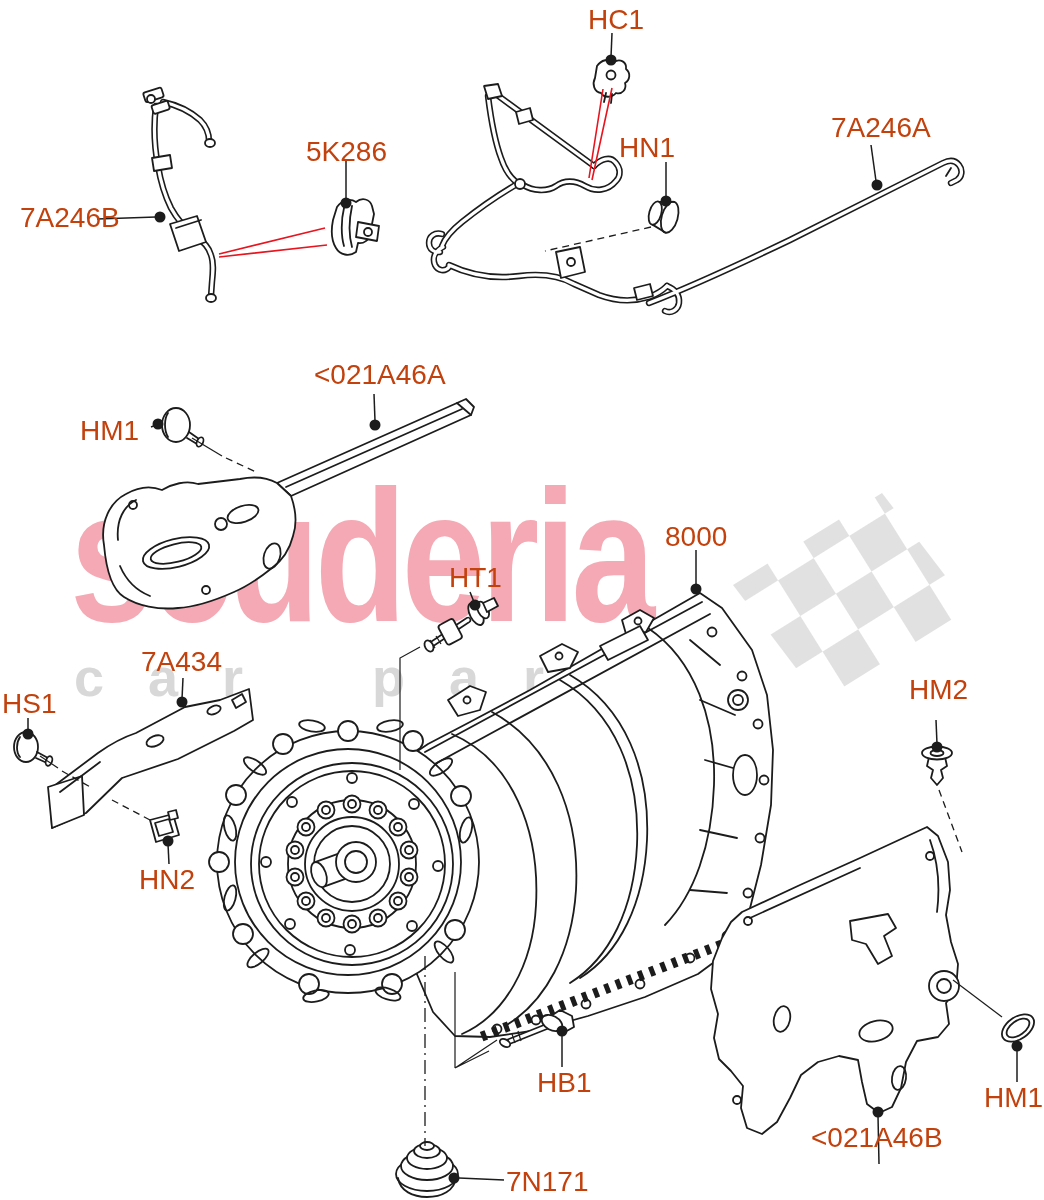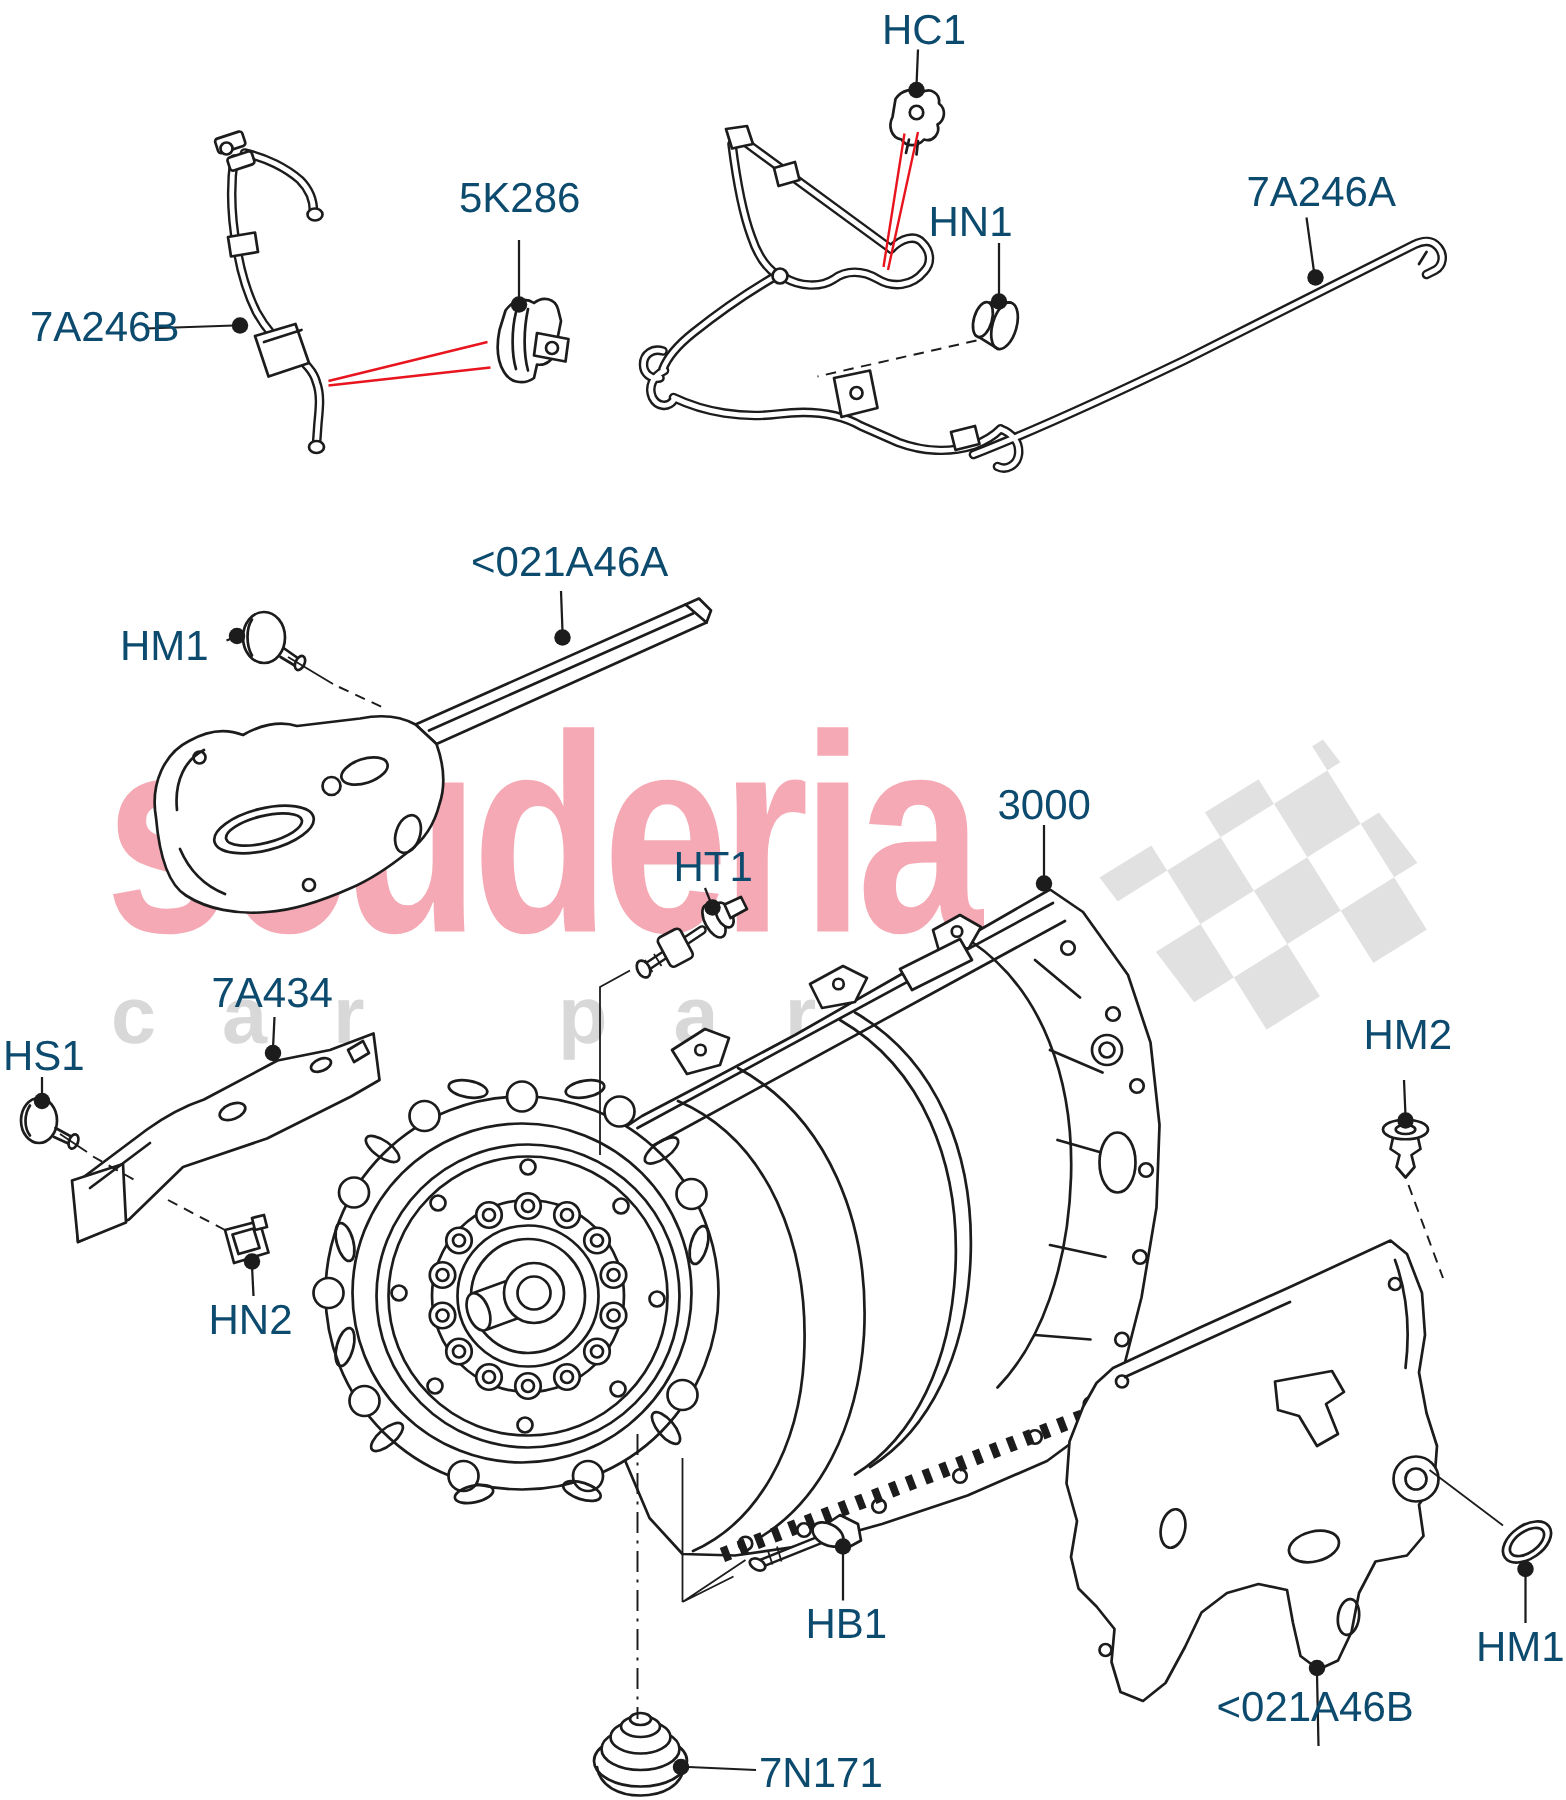--- a/index.html
+++ b/index.html
@@ -5,21 +5,21 @@
   html,body{margin:0;padding:0;background:#fff;}
   .stage{position:relative;width:1044px;height:1200px;background:#ffffff;overflow:hidden;
          font-family:"Liberation Sans",sans-serif;}
   
   .wm-brand{position:absolute;left:70px;top:462px;font-size:188px;font-weight:bold;line-height:1;
             color:#f5a9b4;letter-spacing:-6px;transform:scaleX(0.80);transform-origin:left top;
             white-space:nowrap;user-select:none;}
   .wm-tag{position:absolute;left:74px;top:650px;font-size:54px;font-weight:bold;line-height:1;
           color:#d8d8d8;letter-spacing:44px;word-spacing:26px;white-space:nowrap;user-select:none;}
   
-  .callout{position:absolute;color:#0c4a6e;font-size:28px;line-height:1;white-space:nowrap;
+  .callout{position:absolute;color:#c2410c;font-size:28px;line-height:1;white-space:nowrap;
            cursor:pointer;text-align:center;}
   svg{position:absolute;left:0;top:0;}
   .ln{fill:none;stroke:#1c1c1c;stroke-width:1.8;stroke-linecap:round;stroke-linejoin:round;}
   .fw{fill:#ffffff;stroke:#1c1c1c;stroke-width:1.8;stroke-linejoin:round;}
   .tubeO{fill:none;stroke:#1c1c1c;stroke-width:6.4;stroke-linecap:round;stroke-linejoin:round;}
   .tubeI{fill:none;stroke:#ffffff;stroke-width:3.2;stroke-linecap:round;stroke-linejoin:round;}
   .thin{fill:none;stroke:#1c1c1c;stroke-width:1.2;}
   .lead{fill:none;stroke:#1c1c1c;stroke-width:1.5;}
   .red{fill:none;stroke:#e8141e;stroke-width:1.6;}
   .dash{fill:none;stroke:#1c1c1c;stroke-width:1.3;stroke-dasharray:7 5;}
@@ -376,27 +376,27 @@
       <circle class="dot" cx="937" cy="747" r="5.5"></circle>
       <circle class="dot" cx="168" cy="841" r="5.5"></circle>
       <circle class="dot" cx="562" cy="1031" r="5.5"></circle>
       <circle class="dot" cx="454" cy="1178" r="5.5"></circle>
       <circle class="dot" cx="878" cy="1112" r="5.5"></circle>
       <circle class="dot" cx="1017" cy="1046" r="5.5"></circle>
     </g>
   </svg>
 
   <div class="callout" style="left:588px;top:6px">HC1</div>
-  <div class="callout" style="left:306px;top:118px">5K286</div>
+  <div class="callout" style="left:306px;top:138px">5K286</div>
   <div class="callout" style="left:20px;top:204px">7A246B</div>
   <div class="callout" style="left:619px;top:134px">HN1</div>
   <div class="callout" style="left:831px;top:114px">7A246A</div>
   <div class="callout" style="left:314px;top:361px">&lt;021A46A</div>
   <div class="callout" style="left:80px;top:417px">HM1</div>
-  <div class="callout" style="left:665px;top:523px">3000</div>
+  <div class="callout" style="left:665px;top:523px">8000</div>
   <div class="callout" style="left:449px;top:564px">HT1</div>
   <div class="callout" style="left:141px;top:648px">7A434</div>
   <div class="callout" style="left:2px;top:690px">HS1</div>
   <div class="callout" style="left:909px;top:676px">HM2</div>
   <div class="callout" style="left:139px;top:866px">HN2</div>
   <div class="callout" style="left:537px;top:1069px">HB1</div>
   <div class="callout" style="left:506px;top:1168px">7N171</div>
   <div class="callout" style="left:811px;top:1124px">&lt;021A46B</div>
   <div class="callout" style="left:984px;top:1084px">HM1</div>
 

